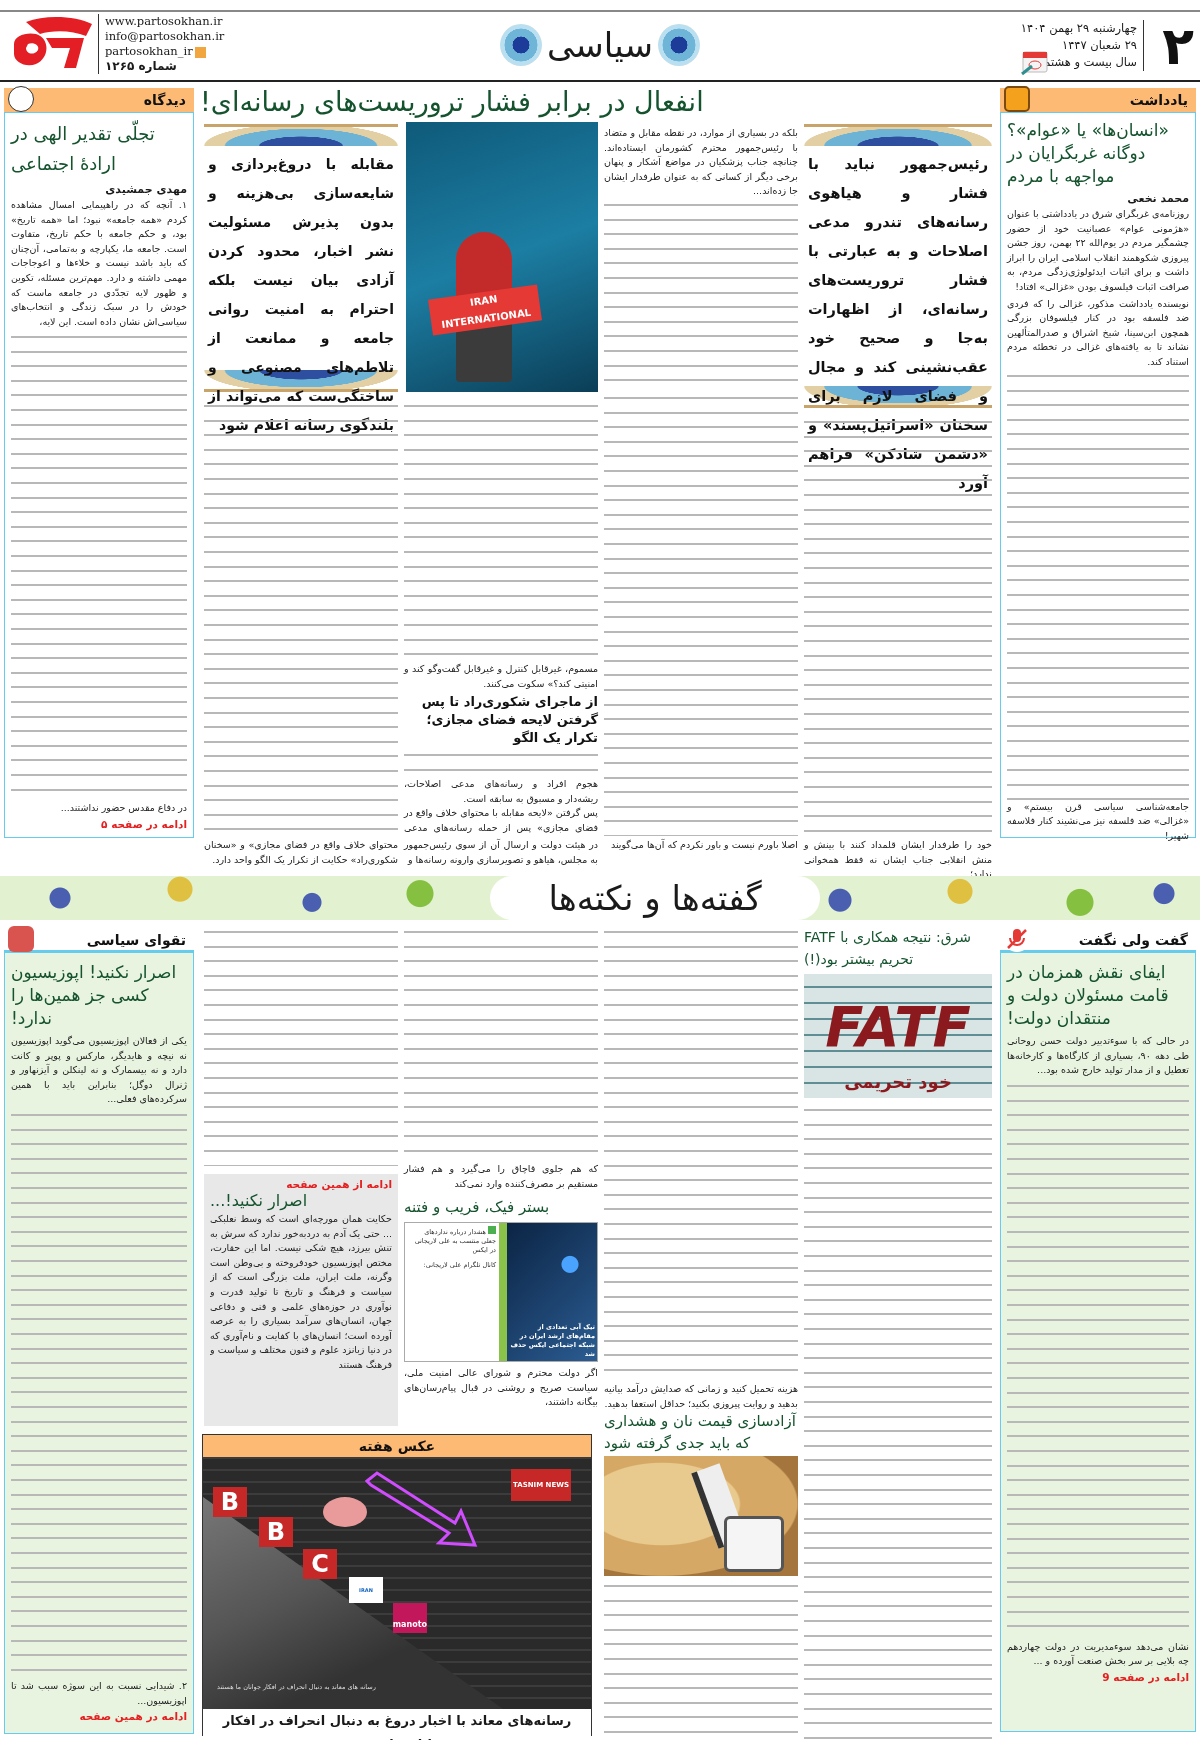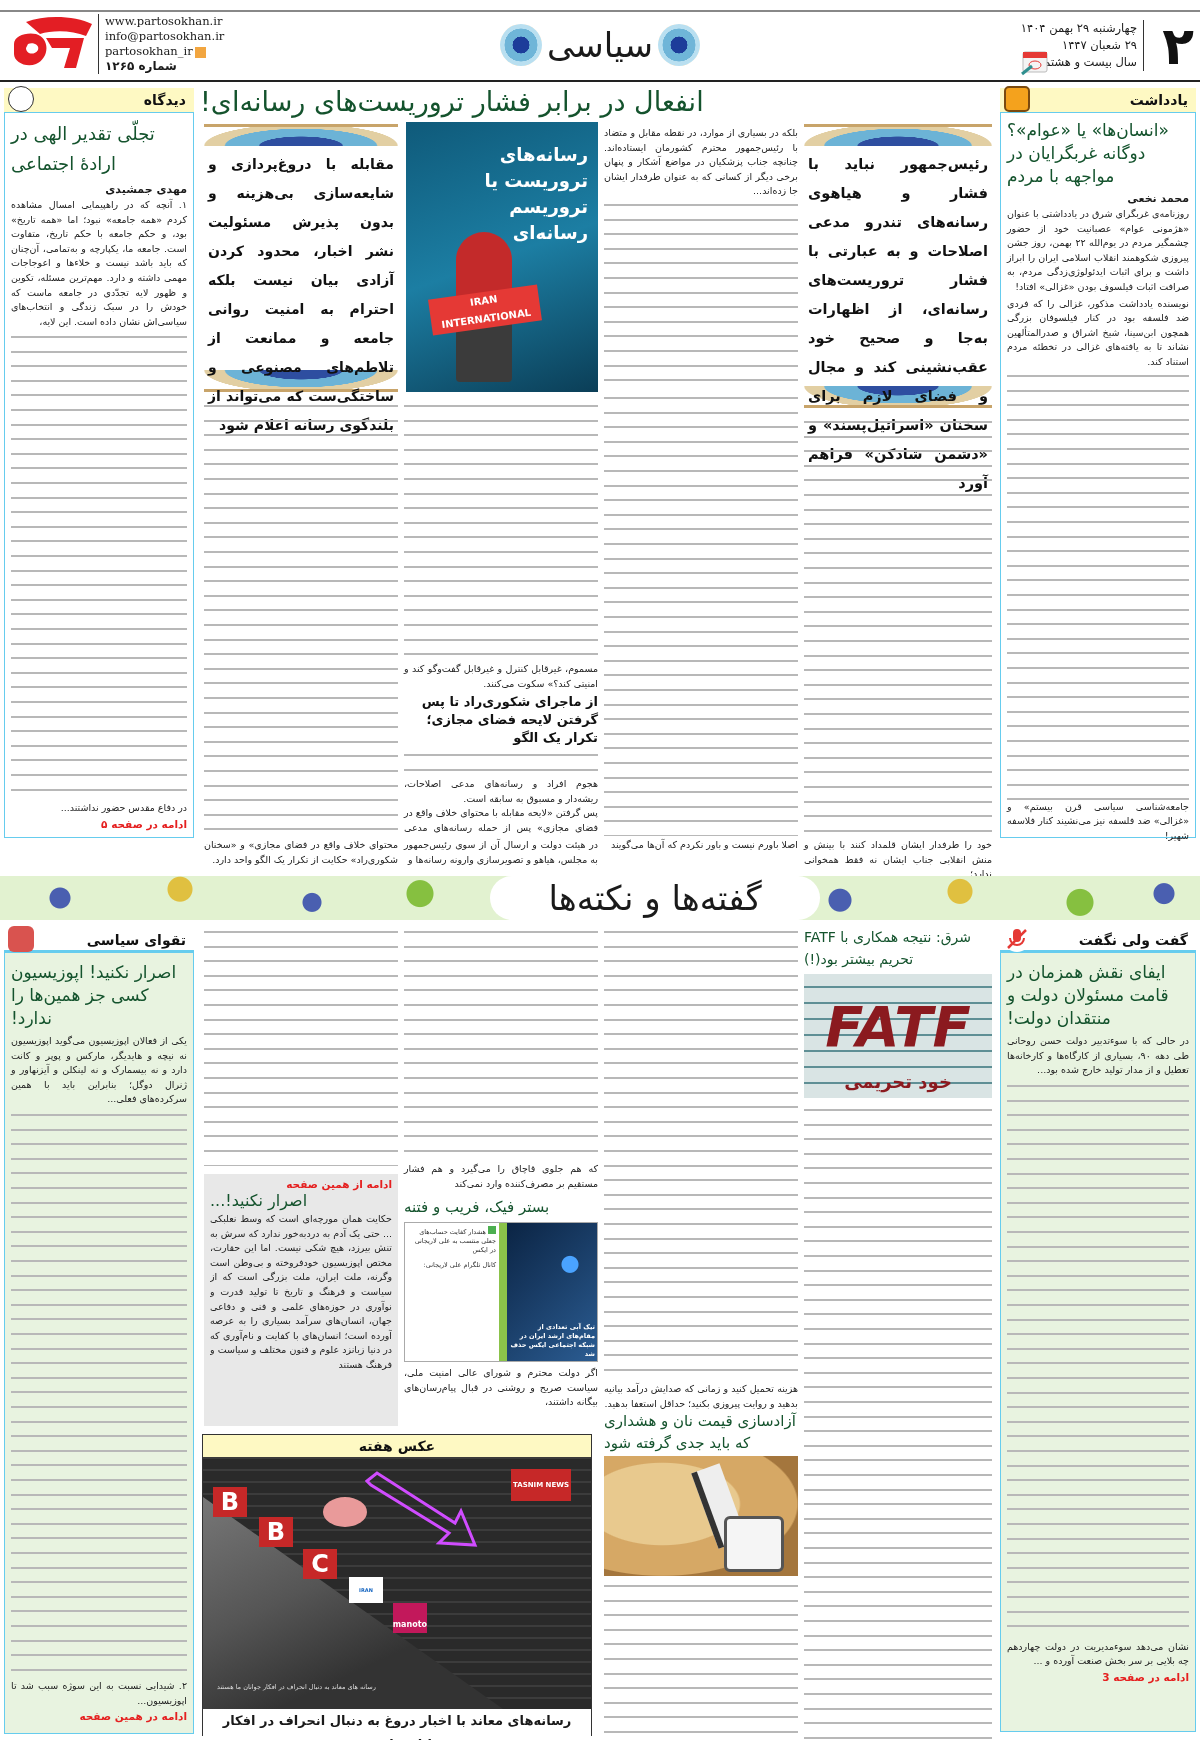--- a/index.html
+++ b/index.html
@@ -15,21 +15,21 @@
   .page-num { right: 6px; top: 6px; font-size: 52px; font-weight: bold; line-height: 56px; color: #111; }
   .date-block { right: 56px; top: 8px; border-right: 1px solid #333; padding-right: 6px; font-size: 11.5px; line-height: 17px; text-align: right; }
   .cal-icon { right: 150px; top: 36px; width: 30px; height: 28px; }
   .section-title { left: 480px; top: 10px; width: 240px; text-align: center; font-size: 34px; line-height: 46px; font-weight: normal; }
   .rosette { width: 42px; height: 42px; top: 12px; border-radius: 50%; background: radial-gradient(circle, #1d3c9a 0 28%, #6fb5d8 29% 55%, #b9dff0 56% 70%, #e8d9b5 71% 100%); }
   .logo { left: 6px; top: 2px; width: 90px; height: 66px; }
   .contact { left: 98px; top: 2px; border-left: 1px solid #333; padding-left: 6px; font-family: "DejaVu Serif", serif; font-size: 11.5px; line-height: 15px; direction: ltr; text-align: left; }
   .issue { font-family: "DejaVu Sans", sans-serif; font-weight: bold; font-size: 12px; direction: rtl; }
 
   
-  .col-head { height: 24px; background: #fef9c3; font-weight: bold; font-size: 14px; line-height: 24px; padding: 0 8px; color: #111; }
+  .col-head { height: 24px; background: #fdba74; font-weight: bold; font-size: 14px; line-height: 24px; padding: 0 8px; color: #111; }
   .col-head .hicon { position: absolute; top: -2px; width: 26px; height: 26px; border-radius: 50%; }
   .boxed { border: 1.5px solid #66ccee; }
   .green-bg { background: #e8f3e0; }
   .grey-bg { background: #e8e8e8; }
 
   .headline { font-weight: normal; text-align: left; color: #14532d; }
   .byline { font-size: 11px; font-weight: bold; padding: 2px 6px 0; }
   .cont-red { color: #e52020; font-weight: bold; font-size: 10.5px; }
 
   .pull-quote { font-weight: bold; font-size: 14.5px; line-height: 29px; text-align: justify; color: #111; padding: 0 4px; }
@@ -121,21 +121,20 @@
 <div class="abs" style="left:804px; top:124px; width:188px; height:286px;">
   <div class="ornament"></div>
   <div class="pull-quote" style="padding-top:4px; height:240px;">رئیس‌جمهور نباید با فشار و هیاهوی رسانه‌های تندرو مدعی اصلاحات و به عبارتی با فشار تروریست‌های رسانه‌ای، از اظهارات به‌جا و صحیح خود عقب‌نشینی کند و مجال و فضای لازم برای سخنان «اسرائیل‌پسند» و «دشمن شادکن» فراهم آورد</div>
   <div class="ornament bottom"></div>
 </div>
 
 <div class="abs txt fill-lines" style="left:604px; top:126px; width:194px; height:260px;"></div>
 <div class="abs txt" style="left:604px; top:126px; width:194px; background:#fff;">بلکه در بسیاری از موارد، در نقطه مقابل و متضاد با رئیس‌جمهور محترم کشورمان ایستاده‌اند. چنانچه جناب پزشکیان در مواضع آشکار و پنهان برخی دیگر از کسانی که به عنوان طرفدار ایشان جا زده‌اند...</div>
 
 <div class="abs img-box" style="left:406px; top:122px; width:192px; height:270px; background:linear-gradient(160deg,#0f5a7a 0%,#1c7ea3 50%,#0b3e57 100%);">
-  <div style="position:absolute; top:20px; right:10px; width:110px; color:#fff; font-weight:bold; font-size:18px; line-height:26px; text-align:right;">رسانه‌های تروریست یا تروریسم رسانه‌ای</div>
   <div style="position:absolute; left:50px; top:110px; width:56px; height:150px; background:linear-gradient(to bottom,#c32a2a 0 50%,#3b3b3b 50% 100%); border-radius:28px 28px 4px 4px;"></div>
   <div style="position:absolute; left:24px; top:170px; width:110px; background:#e53935; color:#fff; font-weight:bold; font-size:10px; line-height:18px; text-align:center; transform:rotate(-8deg);">IRAN INTERNATIONAL</div>
 </div>
 
 <div class="abs" style="left:204px; top:124px; width:194px; height:270px;">
   <div class="ornament"></div>
   <div class="pull-quote" style="padding-top:4px; height:224px; font-size:14px;">مقابله با دروغ‌پردازی و شایعه‌سازی بی‌هزینه و بدون پذیرش مسئولیت نشر اخبار، محدود کردن آزادی بیان نیست بلکه احترام به امنیت روانی جامعه و ممانعت از تلاطم‌های مصنوعی و ساختگی‌ست که می‌تواند از بلندگوی رسانه اعلام شود</div>
   <div class="ornament bottom"></div>
 </div>
 
@@ -168,21 +167,21 @@
           <path d="M6 12 a7 7 0 0 0 14 0" stroke="#e53935" fill="none" stroke-width="2"></path>
           <line x1="4" y1="22" x2="22" y2="4" stroke="#e53935" stroke-width="2.5"></line>
         </svg>
     </span>
   </div>
   <div class="boxed green-bg" style="height:780px; padding-top:6px;">
     <div class="headline" style="font-size:17px; line-height:23px; padding:2px 6px;">ایفای نقش همزمان در قامت مسئولان دولت و منتقدان دولت!</div>
     <div class="txt" style="padding:2px 6px;">در حالی که با سوءتدبیر دولت حسن روحانی طی دهه ۹۰، بسیاری از کارگاه‌ها و کارخانه‌ها تعطیل و از مدار تولید خارج شده بود...</div>
     <div class="fill-lines" style="margin:0 6px; height:560px;"></div>
     <div class="txt" style="padding:0 6px;">نشان می‌دهد سوءمدیریت در دولت چهاردهم چه بلایی بر سر بخش صنعت آورده و ...</div>
-    <div class="cont-red" style="padding:2px 6px;">ادامه در صفحه 3</div>
+    <div class="cont-red" style="padding:2px 6px;">ادامه در صفحه 9</div>
   </div>
 </div>
 
 <div class="abs" style="left:804px; top:926px; width:188px; height:810px;">
   <div class="headline" style="font-size:14px; line-height:22px;">شرق: نتیجه همکاری با FATF تحریم بیشتر بود(!)</div>
   <div class="img-box" style="height:124px; margin-top:4px; background:repeating-linear-gradient(0deg,#d9e4e4 0 14px,#5f8f95 14px 16px); position:relative;">
     <div style="position:absolute; top:20px; left:0; right:0; text-align:center; direction:ltr; color:#8b1a1f; font-weight:bold; font-size:56px; line-height:66px; font-style:italic;">FATF</div>
     <div style="position:absolute; bottom:6px; left:0; right:0; text-align:center; color:#8b1a1f; font-weight:bold; font-size:18px;">خود تحریمی</div>
   </div>
   <div class="fill-lines" style="height:640px; margin-top:6px;"></div>
@@ -204,21 +203,21 @@
 <div class="abs" style="left:404px; top:1222px; width:194px; height:140px; border:1px solid #aaa; background:#fff; display:flex;">
   <div style="width:90px; display:flex; ">
     <div style="height:48px; background:linear-gradient(#2b2b2b,#111);"></div>
     <div style="height:22px; background:#29a9e1;"></div>
     <div style="flex:1; background:radial-gradient(circle at 70% 30%,#4aa3ff 0 8px,transparent 9px),linear-gradient(135deg,#0b2444,#2b5c92); position:relative;">
       <div style="position:absolute; bottom:2px; left:2px; right:2px; font-size:6.5px; line-height:9px; color:#fff; font-weight:bold;">تیک آبی تعدادی از مقام‌های ارشد ایران در شبکه اجتماعی ایکس حذف شد</div>
     </div>
   </div>
   <div style="width:8px; background:#8bc34a;"></div>
   <div style="flex:1; padding:3px; font-size:6.5px; line-height:9px; color:#333;">
-    <div><span style="display:inline-block; width:8px; height:8px; background:#4caf50;"></span> <span>هشدار کفایت حساب‌های جعلی منتسب به علی لاریجانی در ایکس</span></div>
+    <div><span style="display:inline-block; width:8px; height:8px; background:#4caf50;"></span> <span>هشدار درباره ندارد‌های جعلی منتسب به علی لاریجانی در ایکس</span></div>
     <div style="margin-top:6px;">کانال تلگرام علی لاریجانی:</div>
   </div>
 </div>
 <div class="abs txt" style="left:404px; top:1366px; width:194px;">اگر دولت محترم و شورای عالی امنیت ملی، سیاست صریح و روشنی در قبال پیام‌رسان‌های بیگانه داشتند،</div>
 
 <div class="abs grey-bg" style="left:204px; top:1174px; width:194px; height:252px; padding:4px 6px;">
   <div class="cont-red">ادامه از همین صفحه</div>
   <div class="headline" style="font-size:16px; line-height:22px;">اصرار نکنید!...</div>
   <div class="txt" style="overflow:hidden; height:198px;">حکایت همان مورچه‌ای است که وسط نعلبکی ... حتی یک آدم به دردبه‌خور ندارد که سرش به تنش بیرزد، هیچ شکی نیست. اما این حقارت، مختص اپوزیسیون خودفروخته و بی‌وطن است وگرنه، ملت ایران، ملت بزرگی است که از سیاست و فرهنگ و تاریخ تا تولید قدرت و نوآوری در حوزه‌های علمی و فنی و دفاعی جهان، انسان‌های سرآمد بسیاری را به عرصه آورده است؛ انسان‌های با کفایت و نام‌آوری که در دنیا زبانزد علوم و فنون مختلف و سیاست و فرهنگ هستند</div>
 </div>

